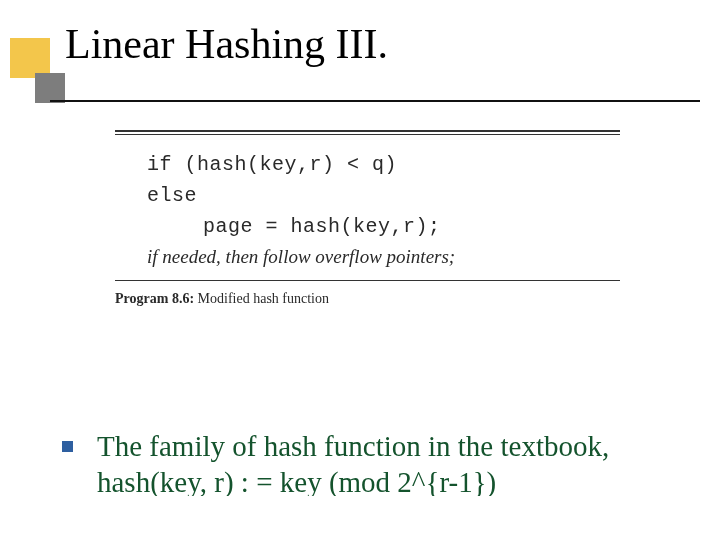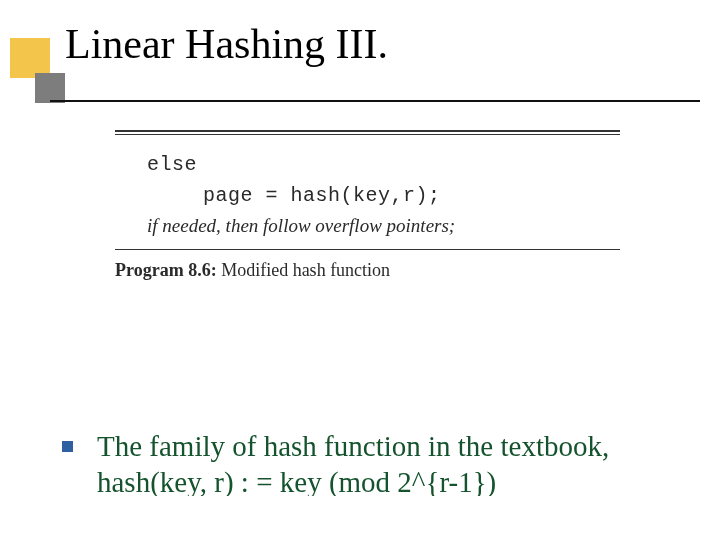--- a/index.html
+++ b/index.html
@@ -28,21 +28,21 @@
     color: #2a2a2a;
   }
   .codefig .hr-top { border: 0; border-top: 2px solid #333; margin: 0 0 2px 0; }
   .codefig .hr-thin { border: 0; border-top: 1px solid #333; margin: 0 0 14px 0; }
   .codefig .hr-mid { border: 0; border-top: 1.5px solid #333; margin: 8px 0 10px 0; }
 
   .codeline { font-family: "Courier New", Courier, monospace; font-size: 20px; line-height: 1.55; letter-spacing: 0.5px; white-space: pre; }
   .pad1 { padding-left: 32px; }
   .pad2 { padding-left: 88px; }
   .italline { font-style: italic; font-size: 19px; line-height: 1.6; padding-left: 32px; }
-  .program-label { font-size: 18px; margin-top: 6px; }
+  .program-label { font-size: 14px; margin-top: 6px; }
   .program-label .bold { font-weight: 700; }
 
   
   .bullet-row {
     position: absolute; left: 62px; top: 428px; right: 30px;
     display: flex; align-items: flex-start; gap: 24px;
   }
   .bullet-square { width: 11px; height: 11px; background: #2e5fa0; margin-top: 13px; flex: 0 0 auto; }
   .bullet-text {
     font-family: "Times New Roman", Times, serif;
@@ -58,20 +58,21 @@
   <div class="deco-box1"></div>
   <div class="deco-box2"></div>
 
   <h1 class="title">Linear Hashing III.</h1>
   <div class="title-rule"></div>
 
   <div class="codefig">
     <hr class="hr-top">
     <hr class="hr-thin">
 
+    <div class="codeline pad1">if (hash(key,r) &lt; q)</div>
     <div class="codeline pad1">else</div>
     <div class="codeline pad2">page = hash(key,r);</div>
     <div class="italline">if needed, then follow overflow pointers;</div>
 
     <hr class="hr-mid">
 
     <div class="program-label">
       <span class="bold">Program 8.6:</span><span> Modified hash function</span>
     </div>
   </div>

